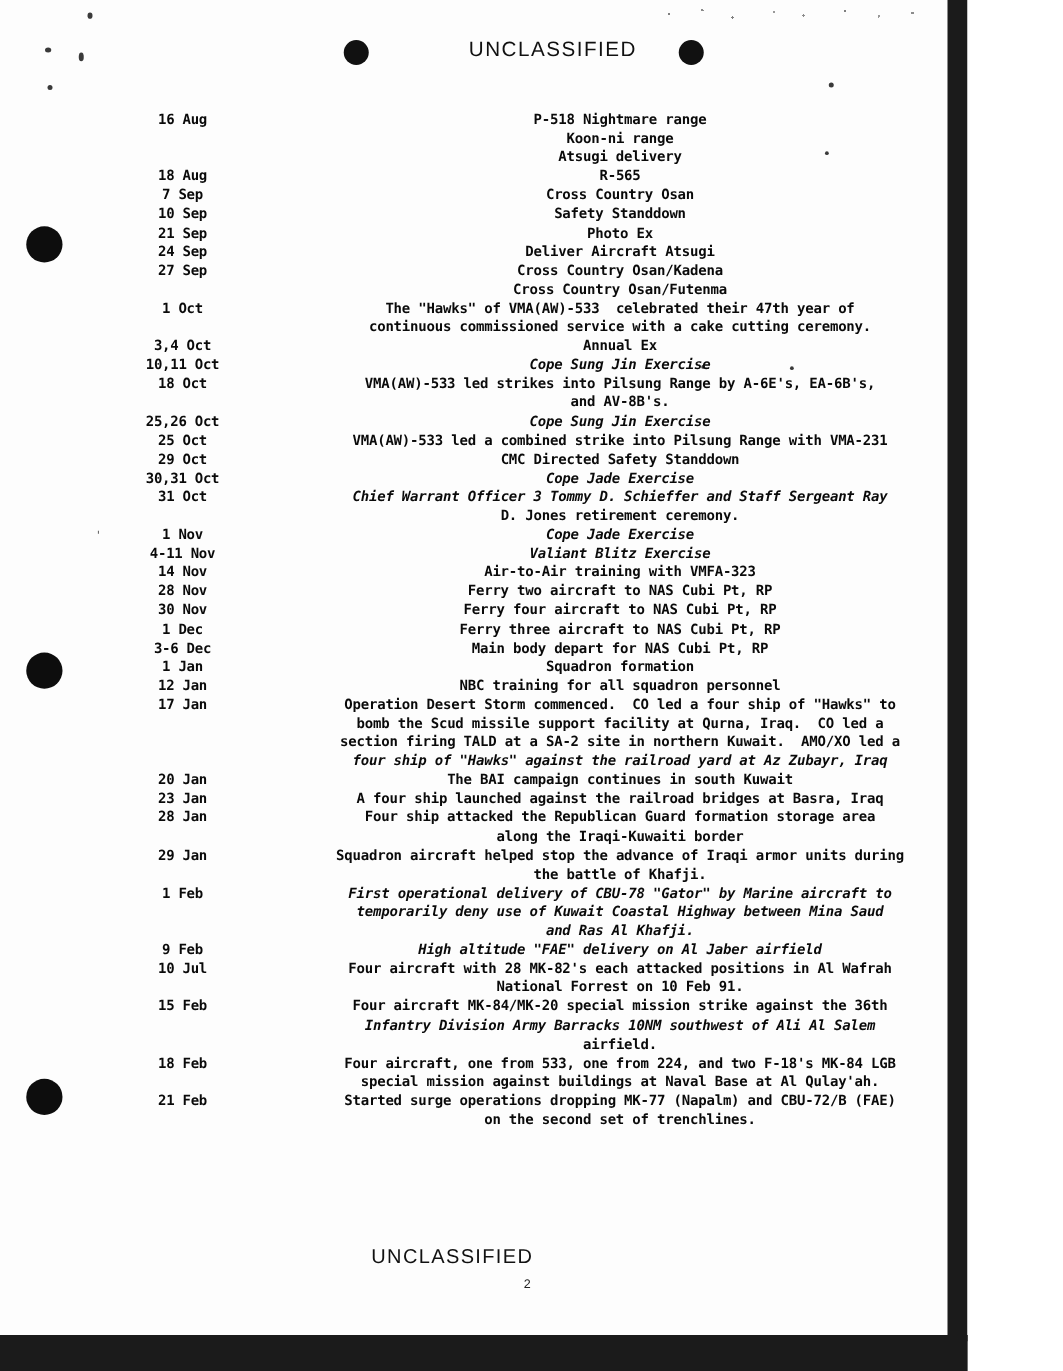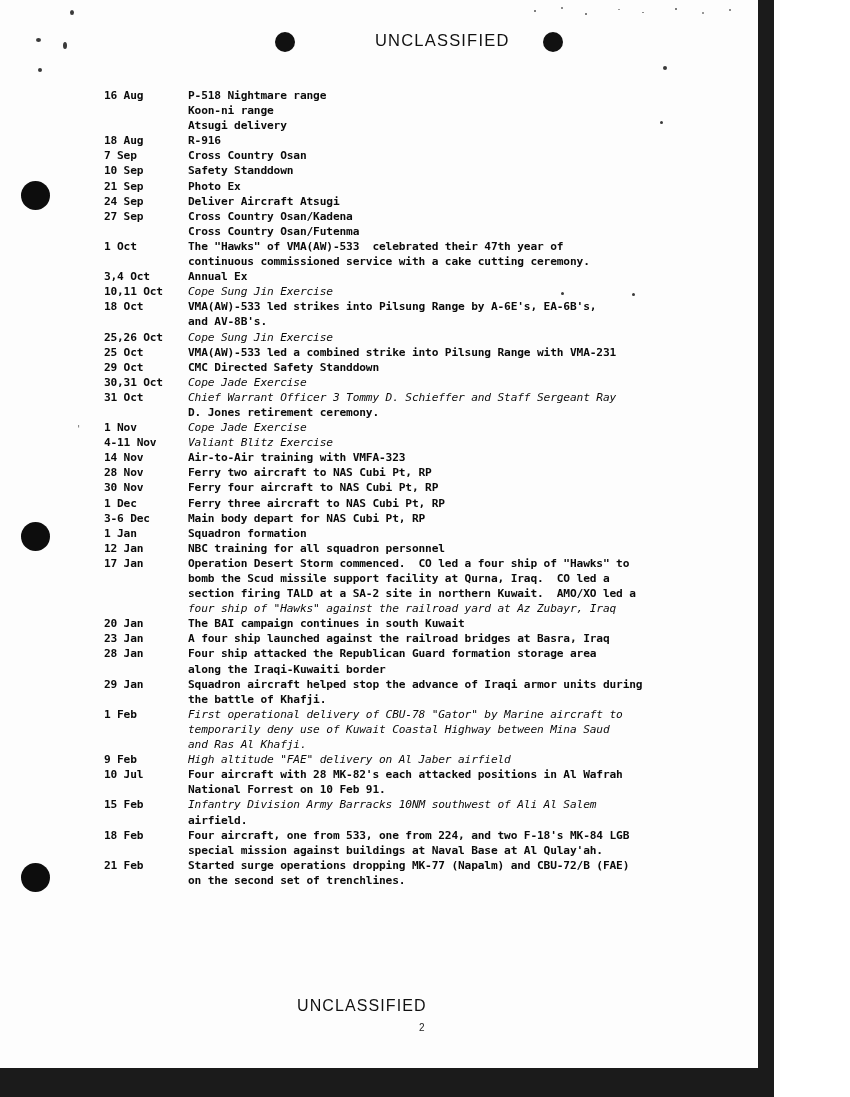--- a/index.html
+++ b/index.html
@@ -119,36 +119,37 @@
     top: 88px;
     width: 700px;
   }
   .entry {
     display: flex;
     align-items: flex-start;
     font-size: 11.2px;
     line-height: 15.1px;
     color: #0a0a0a;
     letter-spacing: -0.15px;
+    text-align: center;
   }
   .date {
     width: 84px;
     flex: 0 0 84px;
     white-space: pre;
     font-weight: 700;
     letter-spacing: -0.2px;
   }
   .desc {
     flex: 1 1 auto;
   }
   .desc .line {
     white-space: pre-wrap;
   }
   .b { font-weight: 700; }
-  .i { font-style: italic; font-weight: 400; }
+  .i { font-style: italic; font-weight: 700; }
 
   
   .margin-mark {
     position: absolute;
     font-size: 9px;
     color: #555;
     font-family: "DejaVu Sans Mono", monospace;
   }
 </style>
 </head>
@@ -188,21 +189,21 @@
         <div class="date">16 Aug</div>
         <div class="desc">
           <div class="line b">P-518 Nightmare range</div>
           <div class="line b">Koon-ni range</div>
           <div class="line b">Atsugi delivery</div>
         </div>
       </div>
       <div class="entry">
         <div class="date">18 Aug</div>
         <div class="desc">
-          <div class="line b">R-916</div>
+          <div class="line b">R-565</div>
         </div>
       </div>
       <div class="entry">
         <div class="date">7 Sep</div>
         <div class="desc">
           <div class="line b">Cross Country Osan</div>
         </div>
       </div>
       <div class="entry">
         <div class="date">10 Sep</div>
@@ -392,20 +393,21 @@
       <div class="entry">
         <div class="date">10 Jul</div>
         <div class="desc">
           <div class="line b">Four aircraft with 28 MK-82's each attacked positions in Al Wafrah</div>
           <div class="line b">National Forrest on 10 Feb 91.</div>
         </div>
       </div>
       <div class="entry">
         <div class="date">15 Feb</div>
         <div class="desc">
+          <div class="line b">Four aircraft MK-84/MK-20 special mission strike against the 36th</div>
           <div class="line i">Infantry Division Army Barracks 10NM southwest of Ali Al Salem</div>
           <div class="line b">airfield.</div>
         </div>
       </div>
       <div class="entry">
         <div class="date">18 Feb</div>
         <div class="desc">
           <div class="line b">Four aircraft, one from 533, one from 224, and two F-18's MK-84 LGB</div>
           <div class="line b">special mission against buildings at Naval Base at Al Qulay'ah.</div>
         </div>

